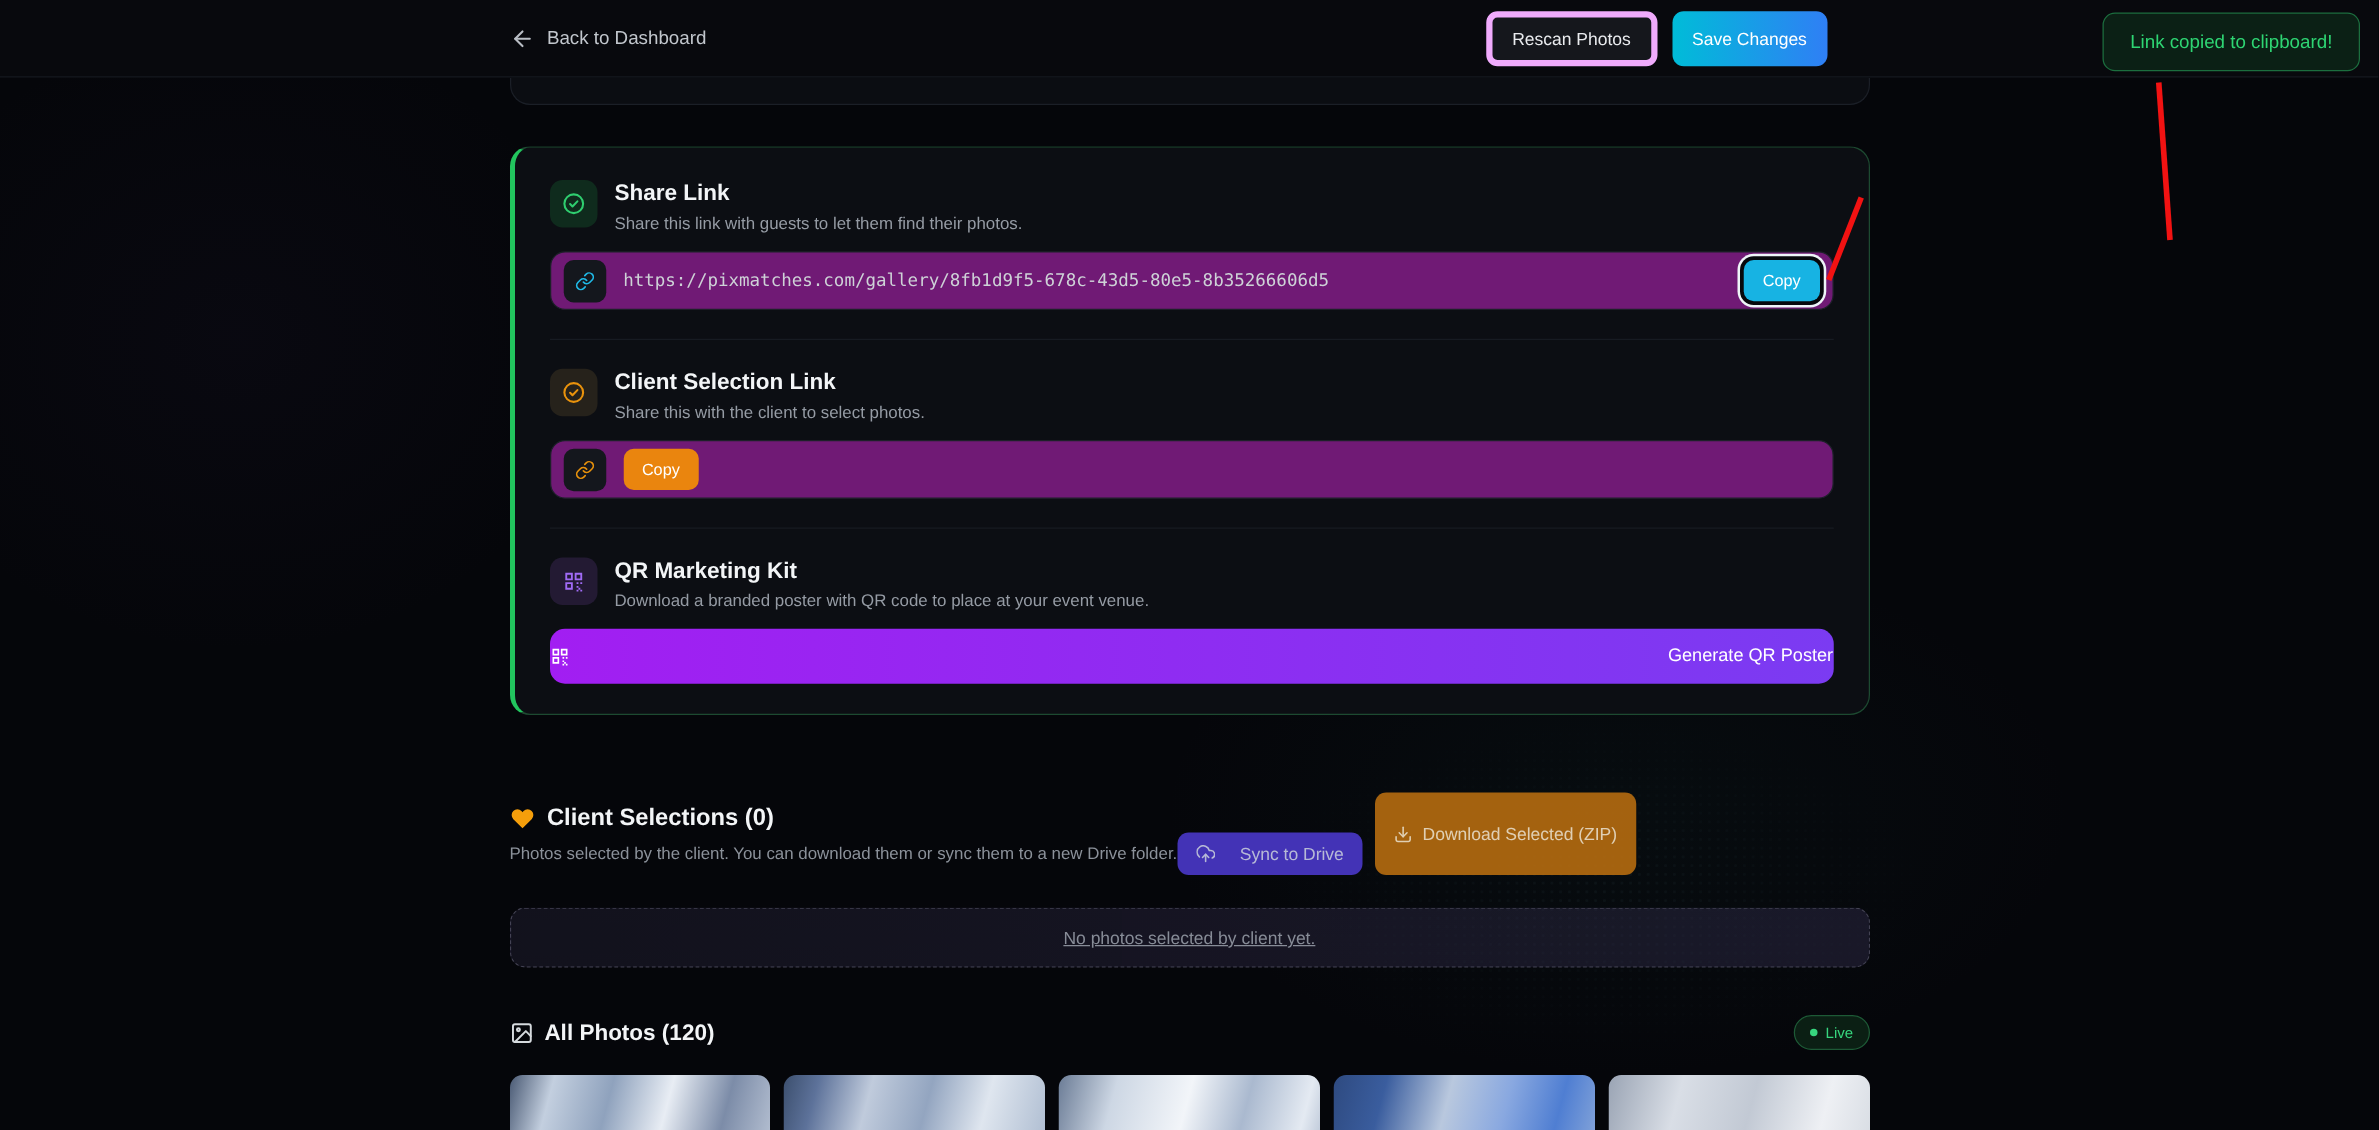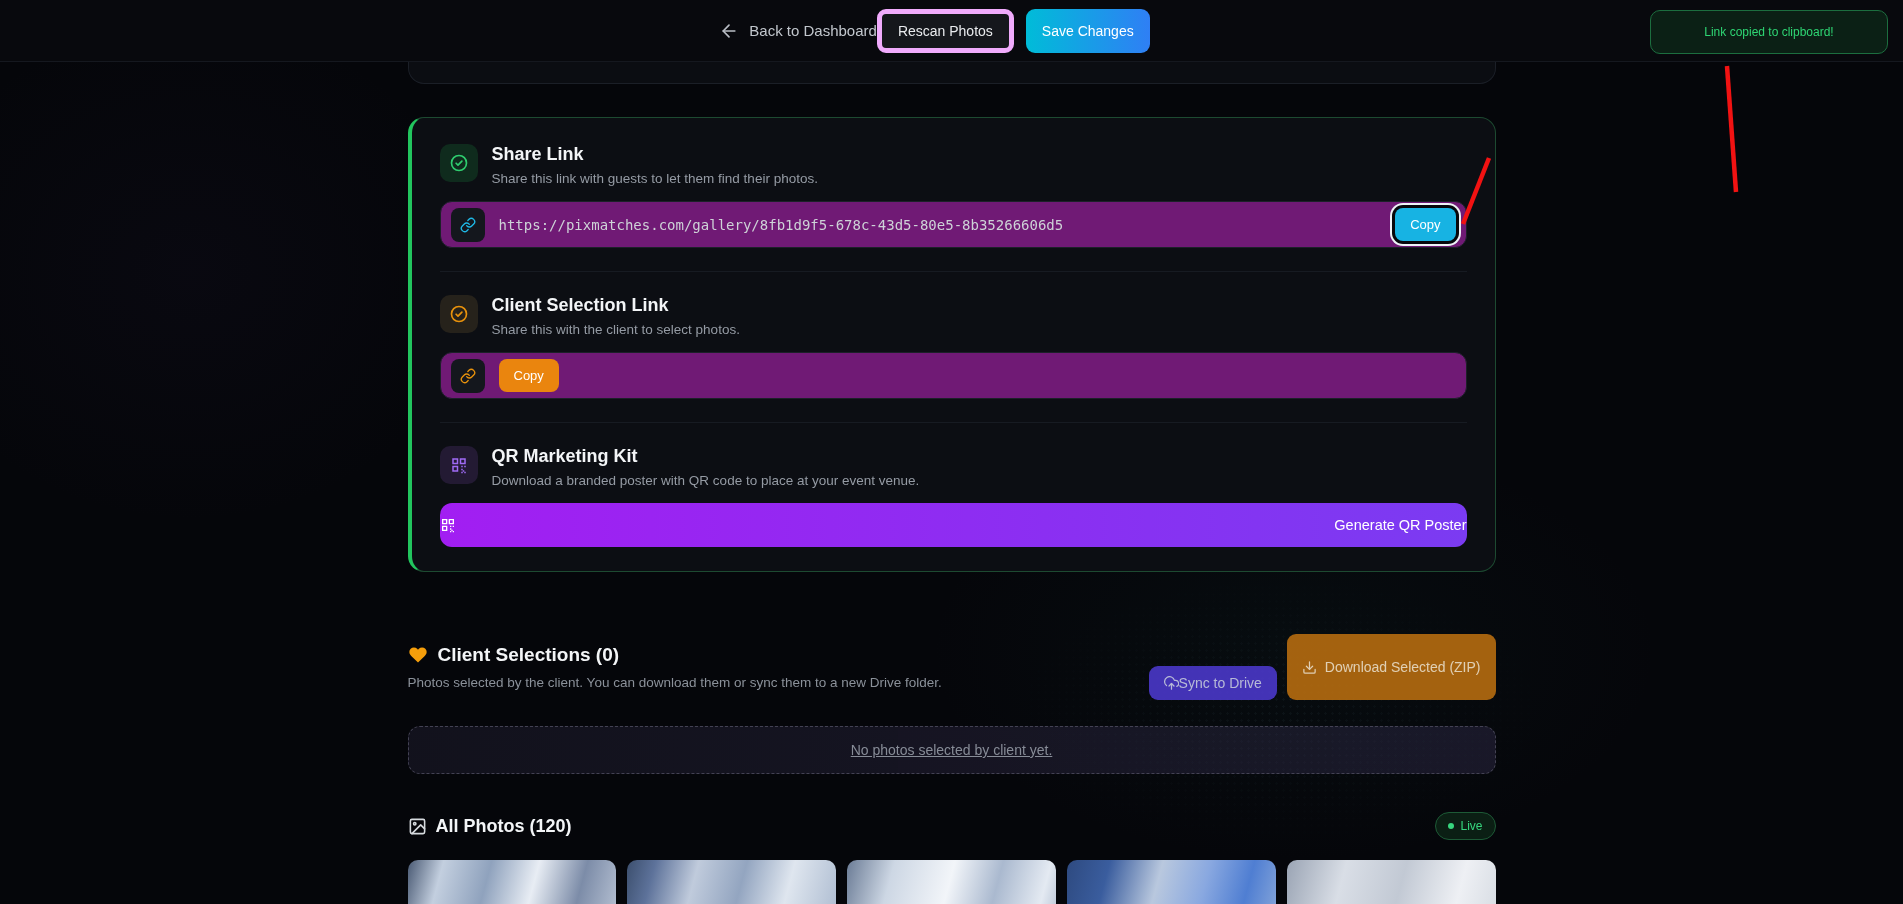--- a/index.html
+++ b/index.html
@@ -19,32 +19,32 @@
   .map-dots { position:absolute; left:1000px; top:570px; width:560px; height:280px;
     background-image:radial-gradient(rgba(110,160,170,0.10) 1px, transparent 1.4px);
     background-size:7px 7px; opacity:.6; pointer-events:none;
     -webkit-mask-image:radial-gradient(closest-side, #000, transparent);
             mask-image:radial-gradient(closest-side, #000, transparent);
   }
   
   header { position:relative; height:62px; display:flex; align-items:center;
     background:#08090d; border-bottom:1px solid #15181f; z-index:5; }
   .container { width:1088px; margin:0 auto; position:relative; }
-  .header-inner { display:flex; align-items:center; justify-content:center; }
+  .header-inner { display:flex; align-items:center; justify-content:space-between; }
   .back { display:flex; align-items:center; gap:10px; color:#c2c7cd; font-size:15px; cursor:pointer; }
   .header-actions { display:flex; gap:12px; padding-right:34px; }
   .btn { border:none; cursor:pointer; font-family:inherit; }
   .btn-rescan { background:#15171c; border:5px solid #f0abfc; color:#e9ebee;
     font-size:14px; padding:9px 16px; border-radius:9px; }
   .btn-save { background:linear-gradient(90deg,#00bcd8,#2f7ff5); color:#fff;
     font-size:14px; font-weight:500; padding:9px 16px; border-radius:9px; }
   
-  .toast { position:absolute; top:10px; right:15px; width:238px; z-index:20;
+  .toast { position:absolute; top:10px; right:15px; width:206px; z-index:20;
     background:#0b2015; border:1px solid #1c6e3f; border-radius:10px;
-    color:#2ed573; font-size:12px; text-align:center; padding:14px 10px; }
+    color:#2ed573; font-size:15px; text-align:center; padding:14px 10px; }
   
   .partial-card { height:22px; background:#0b0d12; border:1px solid #1b1f27; border-top:none;
     border-radius:0 0 16px 16px; }
   .share-card { margin-top:33px; background:#0c0e13; border:1px solid #1d4a31;
     border-left:4px solid #22c55e; border-radius:16px; padding:26px 28px 24px; }
   .sec-head { display:flex; gap:14px; margin-bottom:15px; }
   .chip { width:38px; height:38px; border-radius:10px; flex:0 0 auto;
     display:flex; align-items:center; justify-content:center; }
   .chip-green { background:#0f2b1d; color:#2fcd6f; }
   .chip-orange { background:#26221b; color:#e8920c; }
@@ -61,26 +61,26 @@
     font-size:14px; color:#ced2d7; white-space:nowrap; overflow:hidden; }
   .copy-btn { padding:9px 15px; border-radius:8px; font-size:13px; color:#fff; font-weight:500; }
   .copy-cyan { background:#17b3e3; box-shadow:0 0 0 3px #07080c, 0 0 0 5px #eef4f8; }
   .copy-orange { background:#ea850e; }
   .divider { height:1px; background:#171b22; margin:23px 0; }
   .qr-btn { width:100%; height:44px; border-radius:12px; color:#fff; font-size:14.5px;
     background:linear-gradient(90deg,#a21ef2,#7b3bf2);
     display:flex; align-items:center; justify-content:space-between; gap:10px; }
   
   .selections { margin-top:62px; }
-  .sel-head { display:flex; align-items:center; justify-content:space-between; }
+  .sel-head { display:flex; align-items:center; justify-content:flex-start; }
   .sel-title { display:flex; align-items:center; gap:10px; font-size:19px; font-weight:700; color:#f3f5f7; }
   .sel-desc { margin-top:9px; font-size:13.5px; color:#8b919a; }
   .sel-actions { display:flex; gap:10px; }
   .btn-sync { background:#4937c5; color:#c6c9e8; font-size:14px; padding:9px 15px;
-    border-radius:9px; display:flex; align-items:center; gap:0; opacity:.92;margin-top:32px; }
+    border-radius:9px; display:flex; align-items:center; gap:20px; opacity:.92;margin-top:32px; }
   .btn-zip { background:#b26a10; color:#f3e0c2; font-size:14px; padding:9px 15px;
     border-radius:9px; display:flex; align-items:center; gap:8px; opacity:.92; }
   .empty-box { margin-top:26px; height:48px; border:1px dashed #434253; border-radius:12px;
     background:linear-gradient(90deg, rgba(38,35,56,.42), rgba(58,52,88,.38));
     display:flex; align-items:center; justify-content:center;
     color:#878c97; font-size:14px;text-decoration:underline; }
   
   .all-photos { margin-top:38px; }
   .ap-head { display:flex; align-items:center; justify-content:space-between;gap:22px; }
   .ap-title { display:flex; align-items:center; gap:9px; font-size:18px; font-weight:700; color:#f3f5f7; }

